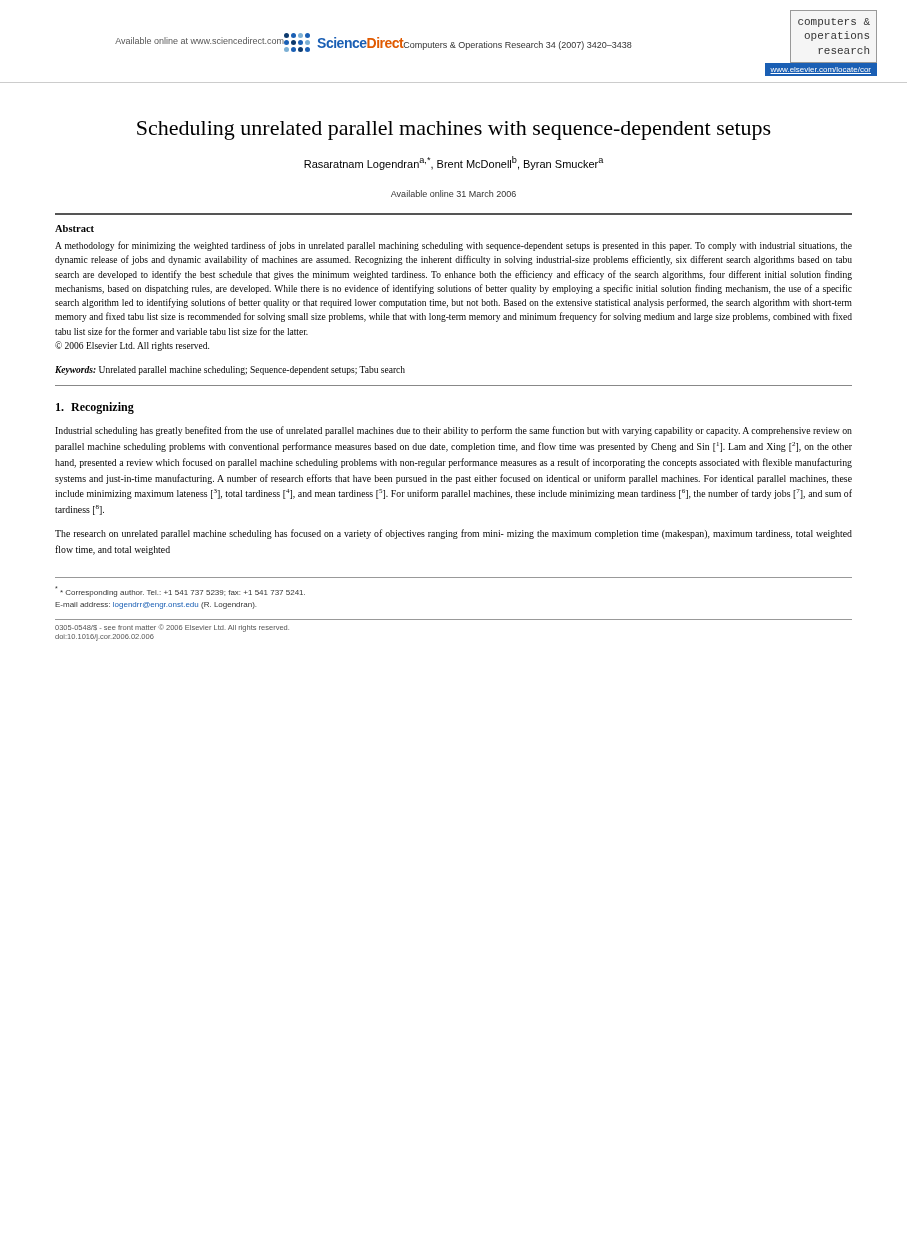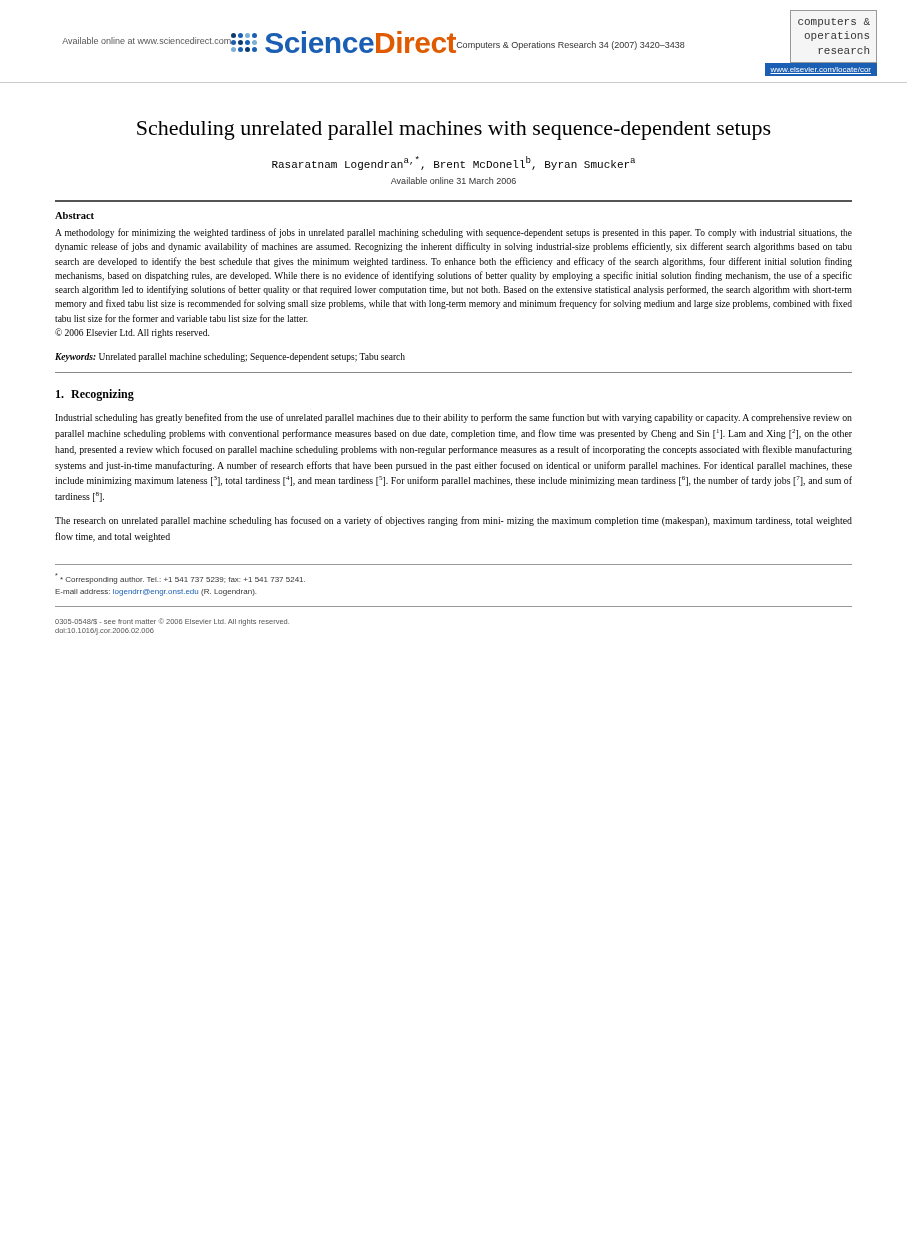--- a/index.html
+++ b/index.html
@@ -83,21 +83,21 @@
       height: 5px;
       border-radius: 50%;
       background: #1a5fb4;
     }
 
     .sd-dot.light { background: #7bafd4; }
     .sd-dot.dark { background: #0d3a6e; }
 
     .sd-text {
       font-family: Arial, sans-serif;
-      font-size: 30px;
+      font-size: 14px;
       font-weight: bold;
       color: #1a5fb4;
       letter-spacing: -0.5px;
     }
 
     .sd-text span { color: #e05a00; }
 
     .journal-ref {
       font-size: 9px;
       color: #333;
@@ -149,22 +149,22 @@
     .main-title {
       font-size: 22px;
       font-weight: normal;
       line-height: 1.35;
       margin-bottom: 12px;
       font-family: "Times New Roman", serif;
     }
 
     .authors {
       font-size: 11px;
-      margin-bottom: 6px;
-      font-family: Liberation Mono, monospace;
+      margin-bottom: 20px;
+      font-family: Liberation Sans, sans-serif;
     }
 
     .affiliations {
       font-size: 8.5px;
       margin-bottom: 4px;
       font-style: italic;
       line-height: 1.5;
       font-family: Arial, sans-serif;
     }
 
@@ -253,21 +253,21 @@
     }
 
     .footnote-star {
       vertical-align: super;
       font-size: 7px;
     }
 
     .bottom-bar {
       border-top: 1px solid #999;
       margin-top: 8px;
-      padding-top: 10px;
+      padding-top: 3px;
       font-size: 7.5px;
       color: #555;
       font-family: Arial, sans-serif;
     }
 
     
     .tree-svg {
       width: 78px;
       height: 58px;
     }

